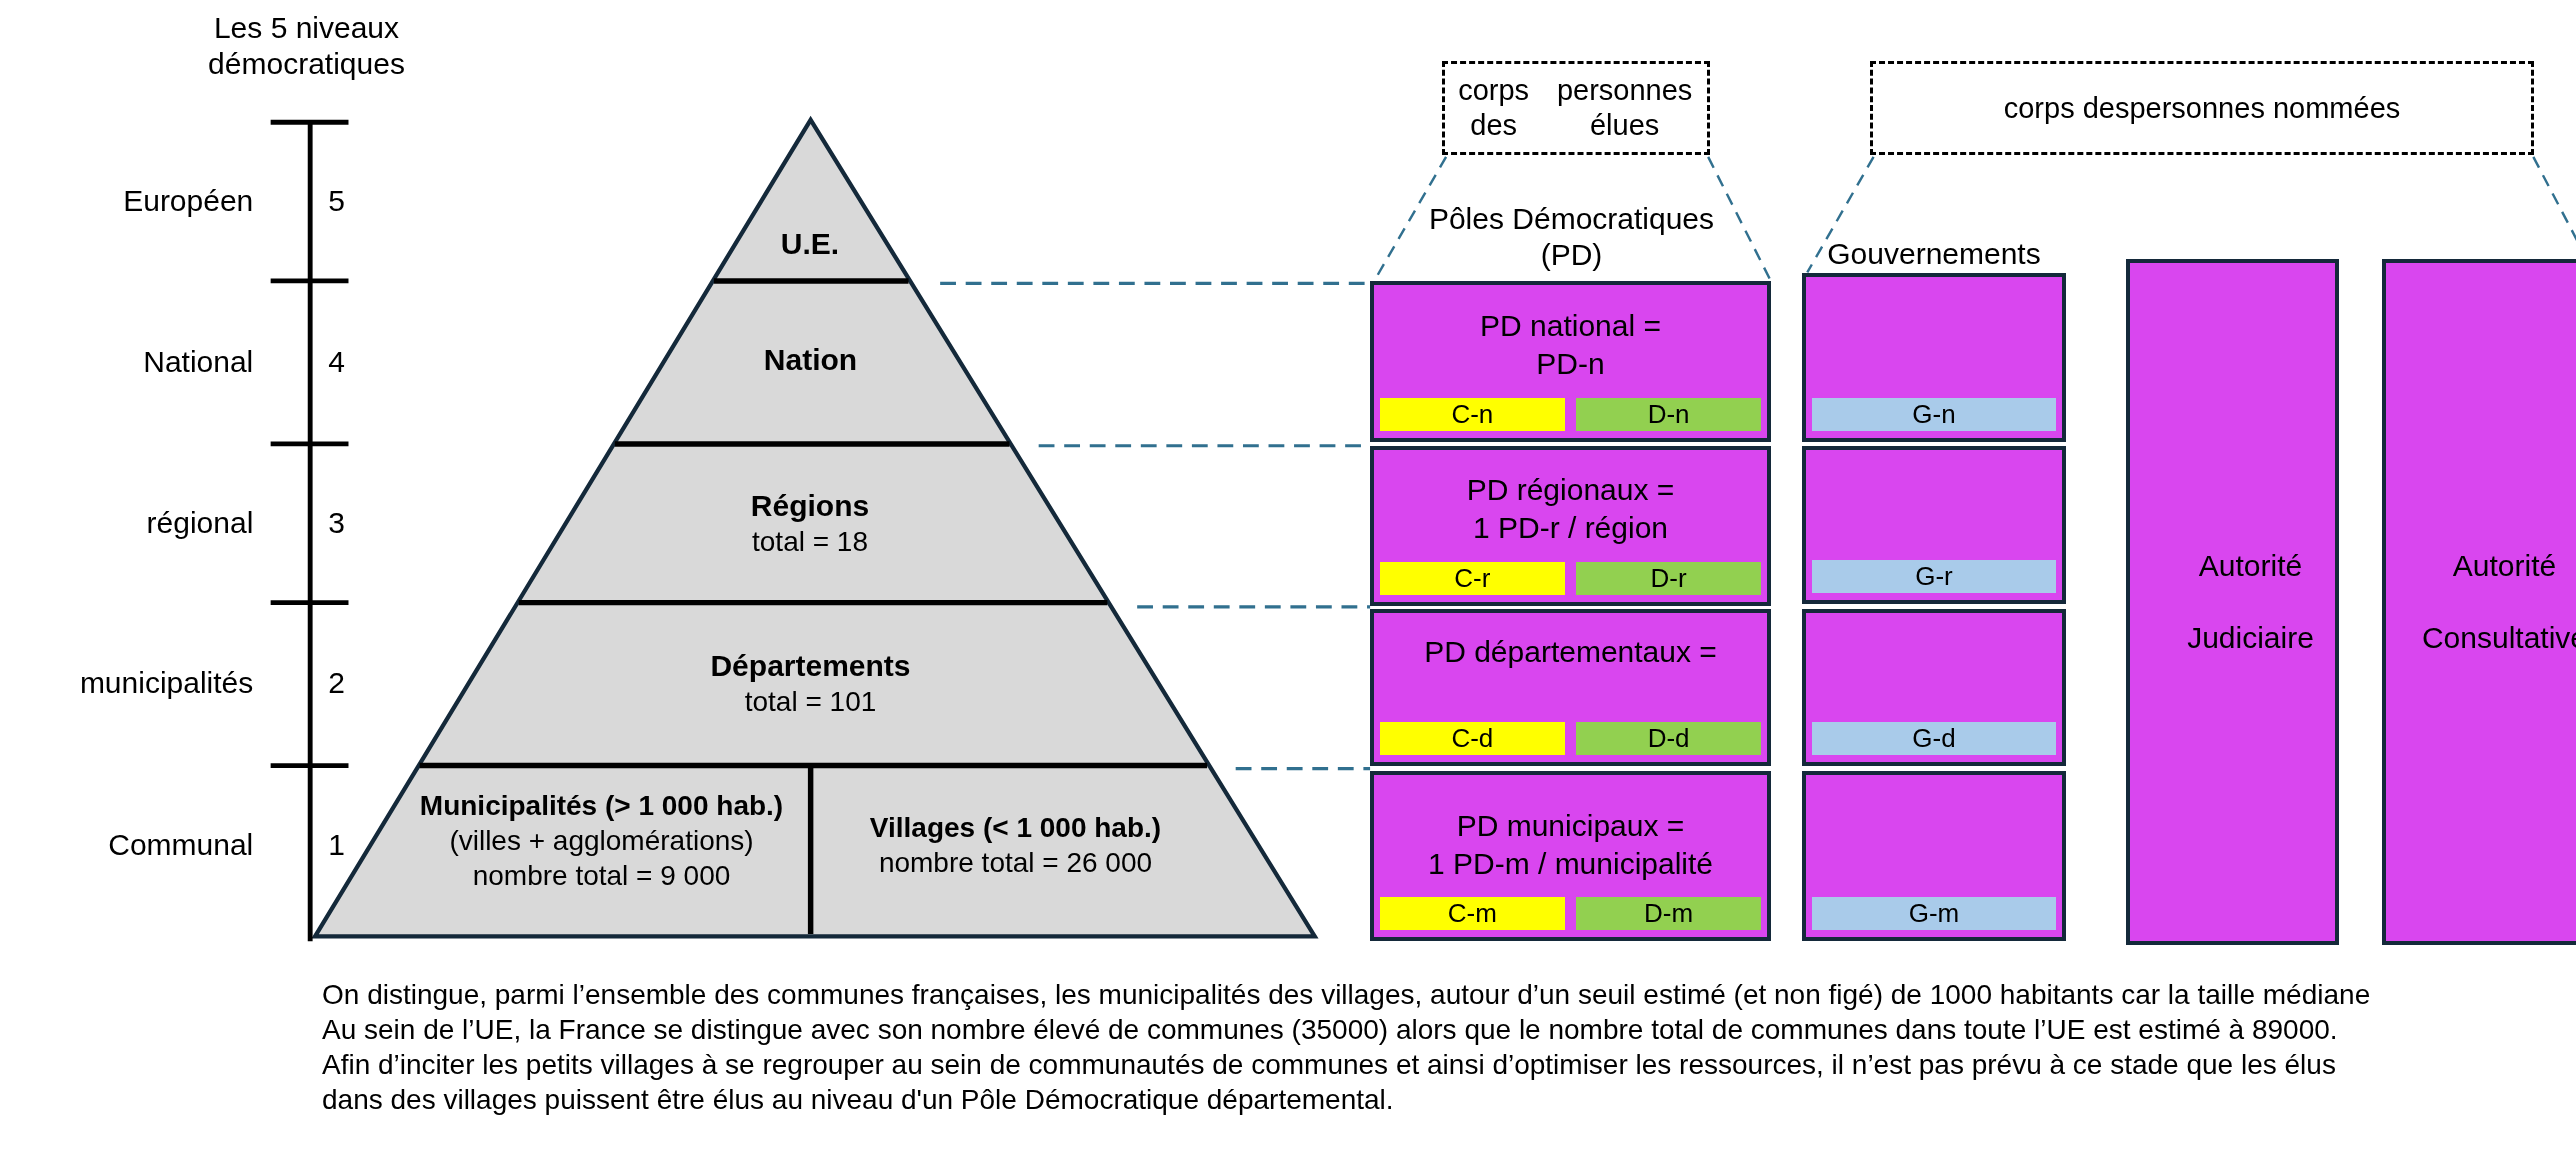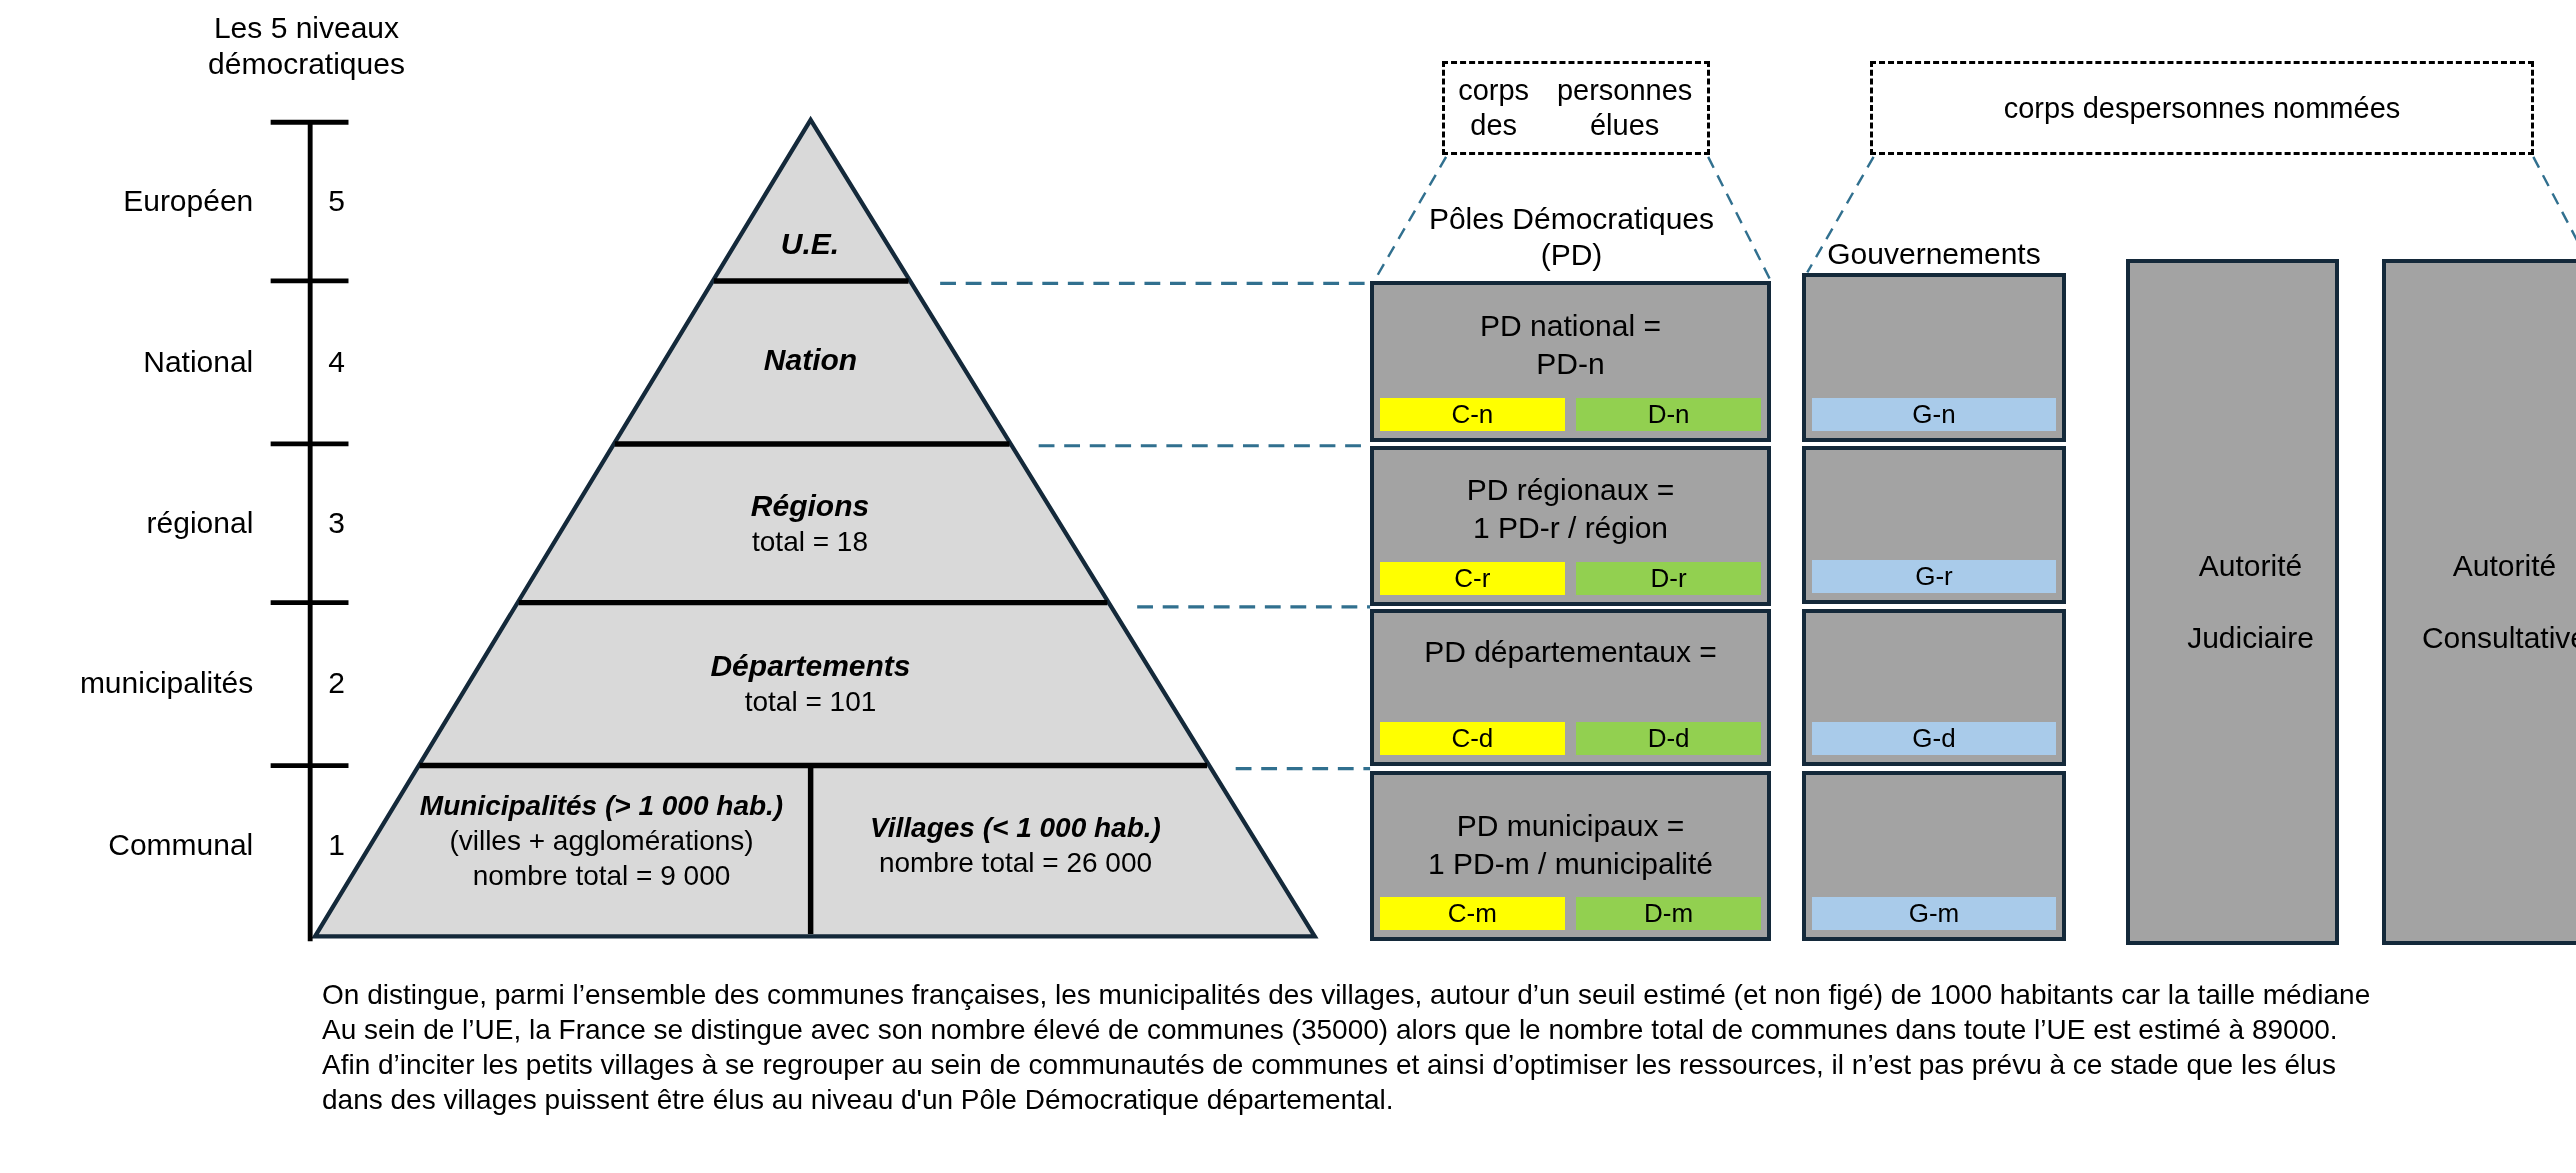--- a/index.html
+++ b/index.html
@@ -7,24 +7,24 @@
     position:relative;width:2576px;height:1173px;background:#ffffff;
     font-family:"Liberation Sans",sans-serif;color:#000;overflow:hidden;margin-left:24px;
   }
   .abs{position:absolute;}
   .ctr{text-align:center;}
   .rt{text-align:right;}
   svg.layer{position:absolute;left:0;top:0;z-index:0;}
   .txt{z-index:3;}
   .t50{font-size:30px;line-height:36px;}
   .t46{font-size:28px;line-height:35px;}
-  .bold{font-weight:bold;font-style:italic;}
+  .bold{font-weight:bold;}
   
   .panel{
-    position:absolute;background:#a3a3a3;border:4.9px solid #14293A;
+    position:absolute;background:#d946ef;border:4.9px solid #14293A;
     box-sizing:border-box;z-index:1;padding-left:36px;
   }
   .pdrow .rowhead{position:absolute;left:0;right:0;text-align:center;font-size:30px;line-height:38px;}
   .bar{
     position:absolute;bottom:7.3px;height:33px;line-height:33px;
     text-align:center;font-size:26px;z-index:2;
   }
   .bar.c{left:6px;width:47%;background:#FFFF00;}
   .bar.d{right:6px;width:47%;background:#92D050;}
   .bar.g{left:6px;right:6px;background:#A9CBEA;}

